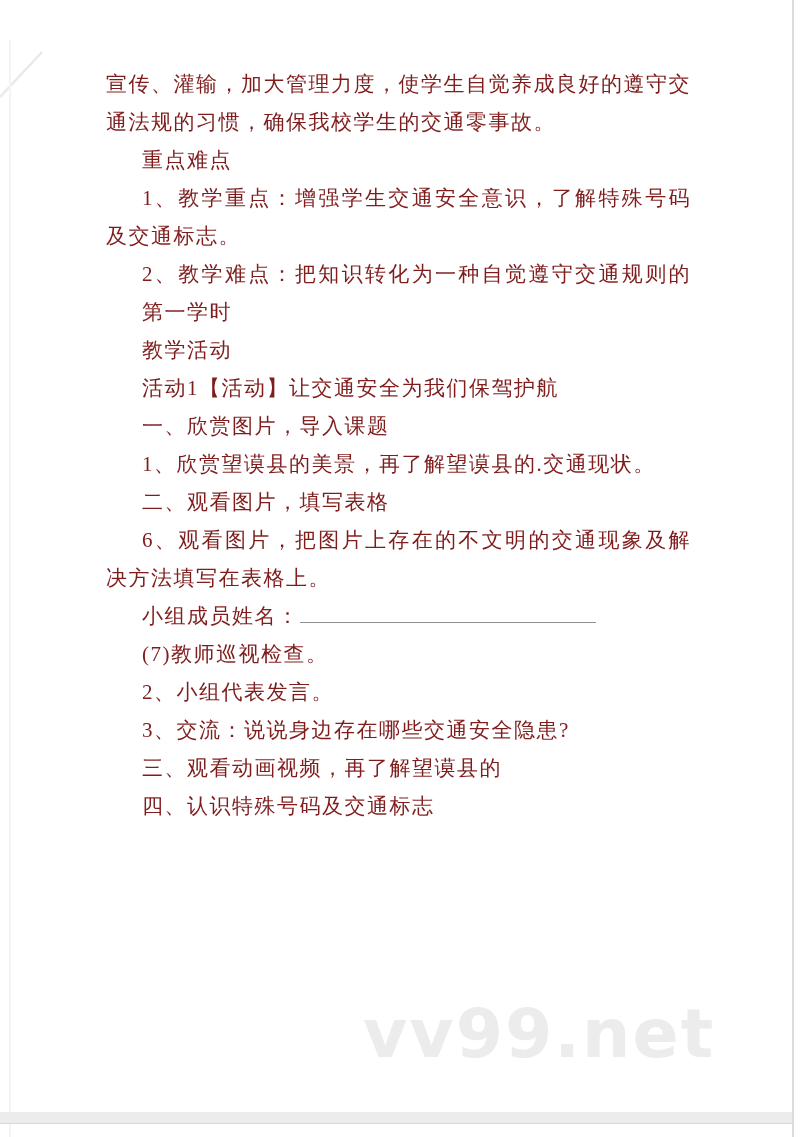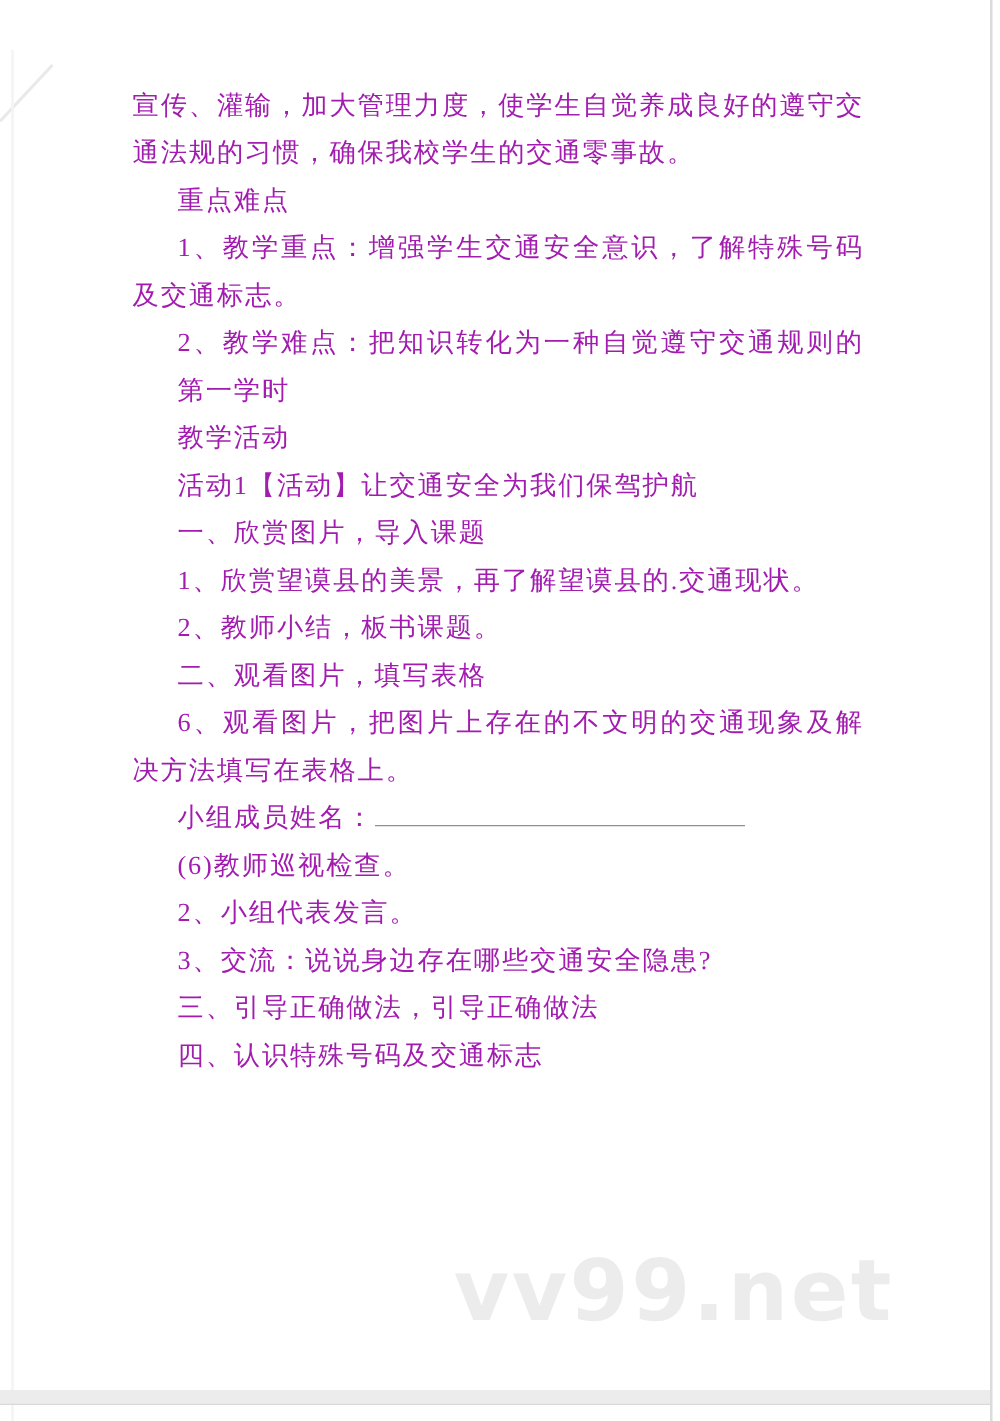--- a/index.html
+++ b/index.html
@@ -51,21 +51,21 @@
   }
   
   .textblock {
     position: absolute;
     left: 106px;
     top: 65px;
     width: 585px;
     font-size: 21px;
     line-height: 38px;
     letter-spacing: 1.5px;
-    color: #a21caf;
+    color: #7f1d1d;
   }
   .line {
     white-space: nowrap;
   }
   .line.indent {
     text-indent: 36px;
   }
   .line.justify {
     white-space: normal;
     text-align: justify;
@@ -104,31 +104,30 @@
     <div class="line">通法规的习惯，确保我校学生的交通零事故。</div>
     <div class="line indent">重点难点</div>
     <div class="line indent justify">1、教学重点：增强学生交通安全意识，了解特殊号码</div>
     <div class="line">及交通标志。</div>
     <div class="line indent justify">2、教学难点：把知识转化为一种自觉遵守交通规则的</div>
     <div class="line indent">第一学时</div>
     <div class="line indent">教学活动</div>
     <div class="line indent">活动1【活动】让交通安全为我们保驾护航</div>
     <div class="line indent">一、欣赏图片，导入课题</div>
     <div class="line indent">1、欣赏望谟县的美景，再了解望谟县的.交通现状。</div>
-    <div class="line indent">2、教师小结，板书课题。</div>
     <div class="line indent">二、观看图片，填写表格</div>
     <div class="line indent justify">6、观看图片，把图片上存在的不文明的交通现象及解</div>
     <div class="line">决方法填写在表格上。</div>
     <div class="line indent">
       <span>小组成员姓名：</span><span class="blank-underline"></span>
     </div>
-    <div class="line indent">(6)教师巡视检查。</div>
+    <div class="line indent">(7)教师巡视检查。</div>
     <div class="line indent">2、小组代表发言。</div>
     <div class="line indent">3、交流：说说身边存在哪些交通安全隐患?</div>
-    <div class="line indent">三、引导正确做法，引导正确做法</div>
+    <div class="line indent">三、观看动画视频，再了解望谟县的</div>
     <div class="line indent">四、认识特殊号码及交通标志</div>
   </div>
 
   <div class="watermark">vv99.net</div>
 
   <div class="left-page-border"></div>
   <div class="right-page-border"></div>
   <div class="page-gap-band"></div>
 
 </div>

